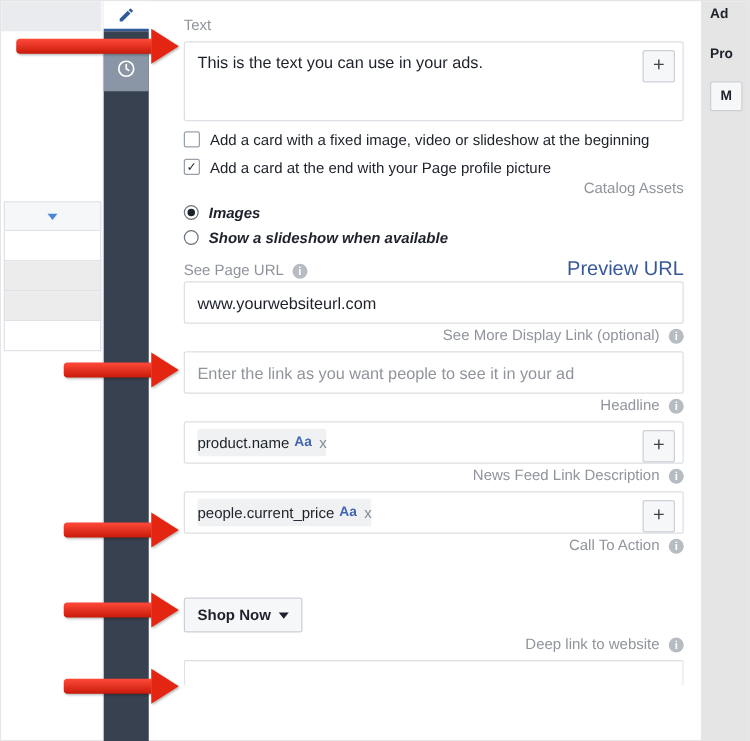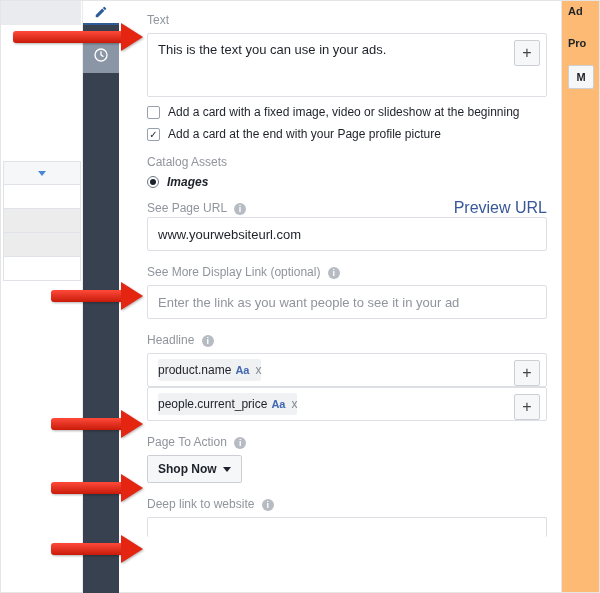--- a/index.html
+++ b/index.html
@@ -81,21 +81,21 @@
     width: 36px; height: 36px;
     background: #8a96a6;
     display: flex; align-items: center; justify-content: center;
   }
   
   .right-peek {
     position: absolute;
     right: 0; top: 0;
     width: 38px; height: 100%;
     border-left: 1px solid #e5e5e5;
-    background: #fdba74;
+    background: #e5e5e5;
     padding: 4px 0 0 6px;
     font-size: 11px;
     color: #1d2129;
     overflow: hidden;
   }
   .right-peek .lbl { font-weight: bold; margin-top: 20px; white-space: nowrap; }
   .right-peek .btn {
     margin-top: 16px;
     width: 26px; height: 24px;
     border: 1px solid #ccd0d5;
@@ -110,21 +110,21 @@
     position: absolute;
     left: 118px; top: 0; right: 38px; bottom: 0;
     padding: 8px 14px 0 28px;
     overflow: hidden;
   }
   .section-label {
     color: #90949c;
     font-size: 12px;
     margin: 4px 0 6px;
   }
-  .section-label.mt { margin-top: 14px; }
+  .section-label.mt { margin-top: 2px; text-align: right; }
   .field {
     border: 1px solid #dcdfe3;
     background: #fff;
     border-radius: 2px;
     position: relative;
   }
   .textbox {
     height: 64px;
     padding: 8px 40px 8px 10px;
     font-size: 13px;
@@ -137,21 +137,21 @@
     border: 1px solid #ccd0d5;
     background: #f6f7f9;
     border-radius: 2px;
     text-align: center;
     line-height: 24px;
     font-size: 16px;
     color: #444;
   }
   .chk-row {
     display: flex;
-    align-items: center;
+    align-items: flex-start;
     gap: 8px;
     margin: 8px 0 2px;
     font-size: 12px;
     color: #1d2129;
   }
   .chk {
     width: 13px; height: 13px;
     border: 1px solid #98a1ab;
     border-radius: 2px;
     display: inline-flex;
@@ -214,20 +214,21 @@
   .cta-btn {
     display: inline-flex; align-items: center;
     height: 28px;
     padding: 0 10px;
     border: 1px solid #ccd0d5;
     background: #f6f7f9;
     border-radius: 2px;
     font-size: 12px;
     font-weight: bold;
     gap: 6px;
+    margin-top: 29px;
   }
   .caret-down {
     width: 0; height: 0;
     border-left: 4px solid transparent;
     border-right: 4px solid transparent;
     border-top: 5px solid #1d2129;
   }
   
   .arrow {
     position: absolute;
@@ -311,20 +312,24 @@
       <span>Add a card at the end with your Page profile picture</span>
     </div>
 
     <div class="section-label mt">Catalog Assets</div>
     <div class="radio-row">
       <span class="radio">
           <span class="dot"></span>
         </span>
       <span class="bold">Images</span>
     </div>
+    <div class="radio-row">
+      <span class="radio"></span>
+      <span class="bold">Show a slideshow when available</span>
+    </div>
 
     <div class="row-between" style="margin-top:10px">
       <div class="section-label" style="margin:0">
         <span>See Page URL</span>
         <span class="info">i</span>
       </div>
       <span class="link">Preview URL</span>
     </div>
     <div class="field input">
       <span>www.yourwebsiteurl.com</span>
@@ -344,31 +349,35 @@
     </div>
     <div class="field input withplus">
       <span class="token">
         <span>product.name</span>
         <span class="aa">Aa</span>
         <span class="x">x</span>
       </span>
       <div class="plusbtn">+</div>
     </div>
 
+    <div class="section-label mt">
+      <span>News Feed Link Description</span>
+      <span class="info">i</span>
+    </div>
     <div class="field input withplus">
       <span class="token">
         <span>people.current_price</span>
         <span class="aa">Aa</span>
         <span class="x">x</span>
       </span>
       <div class="plusbtn">+</div>
     </div>
 
     <div class="section-label mt">
-      <span>Page To Action</span>
+      <span>Call To Action</span>
       <span class="info">i</span>
     </div>
     <div class="cta-btn">
       <span>Shop Now</span>
       <span class="caret-down"></span>
     </div>
 
     <div class="section-label mt">
       <span>Deep link to website</span>
       <span class="info">i</span>

